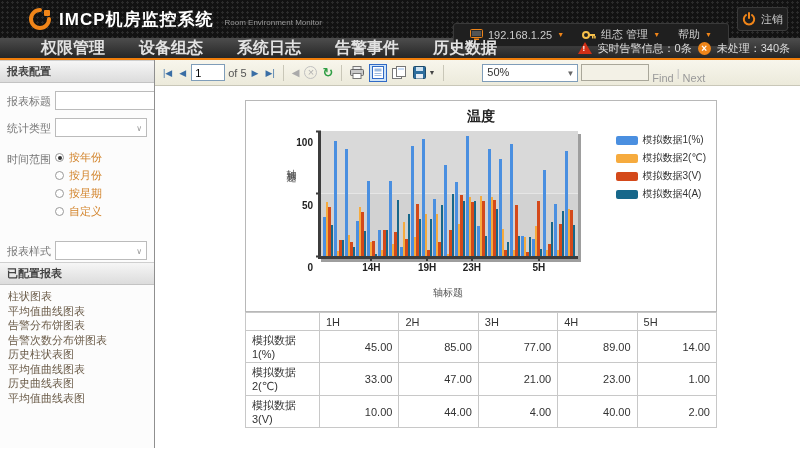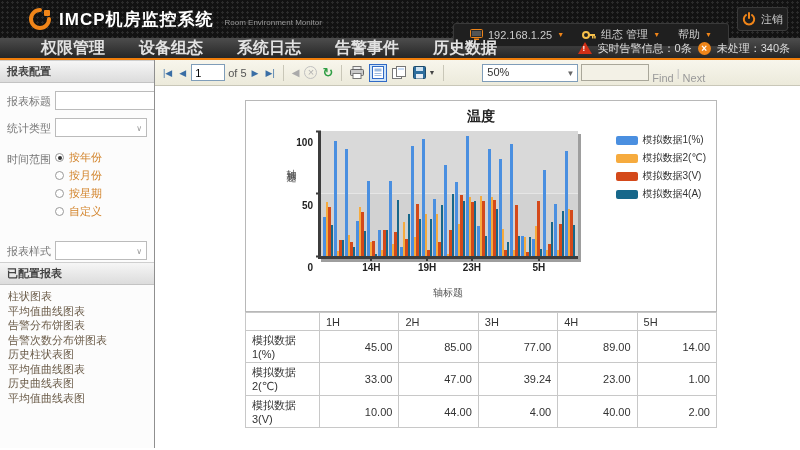--- a/index.html
+++ b/index.html
@@ -492,21 +492,21 @@
                 <td class="num">45.00</td>
                 <td class="num">85.00</td>
                 <td class="num">77.00</td>
                 <td class="num">89.00</td>
                 <td class="num">14.00</td>
               </tr>
               <tr>
                 <td class="rowlab">模拟数据2(℃)</td>
                 <td class="num">33.00</td>
                 <td class="num">47.00</td>
-                <td class="num">39.24</td>
+                <td class="num">21.00</td>
                 <td class="num">23.00</td>
                 <td class="num">1.00</td>
               </tr>
               <tr>
                 <td class="rowlab">模拟数据3(V)</td>
                 <td class="num">10.00</td>
                 <td class="num">44.00</td>
                 <td class="num">4.00</td>
                 <td class="num">40.00</td>
                 <td class="num">2.00</td>

